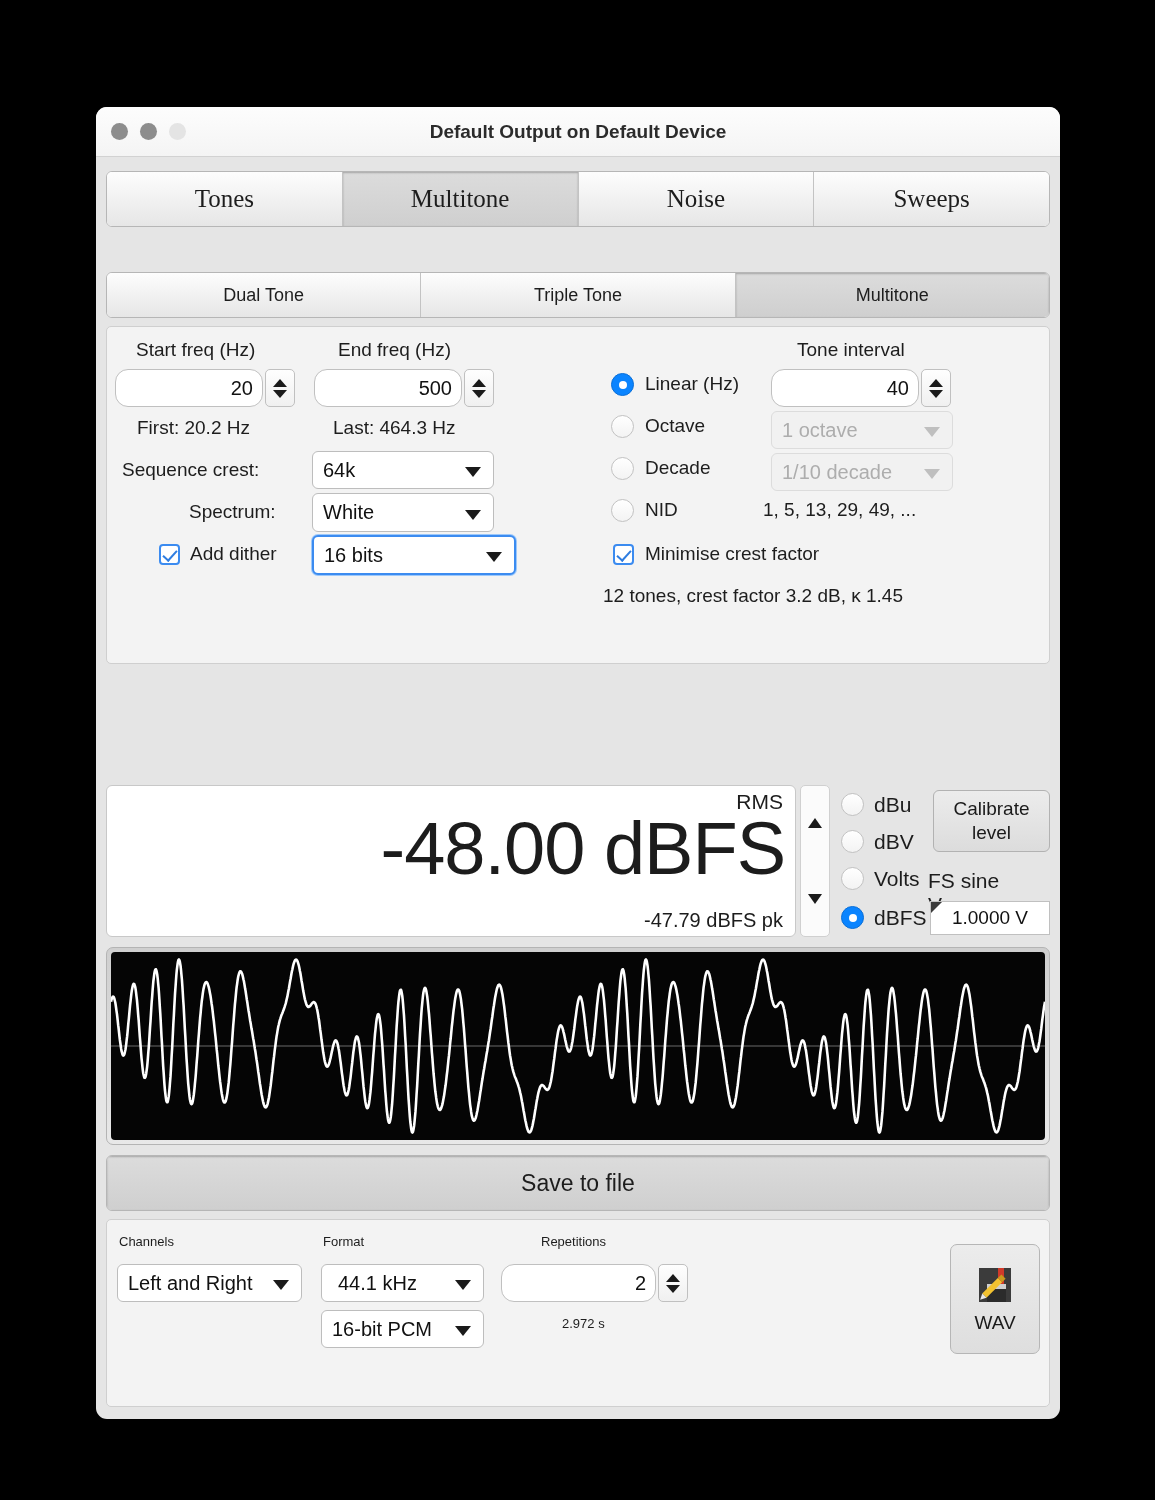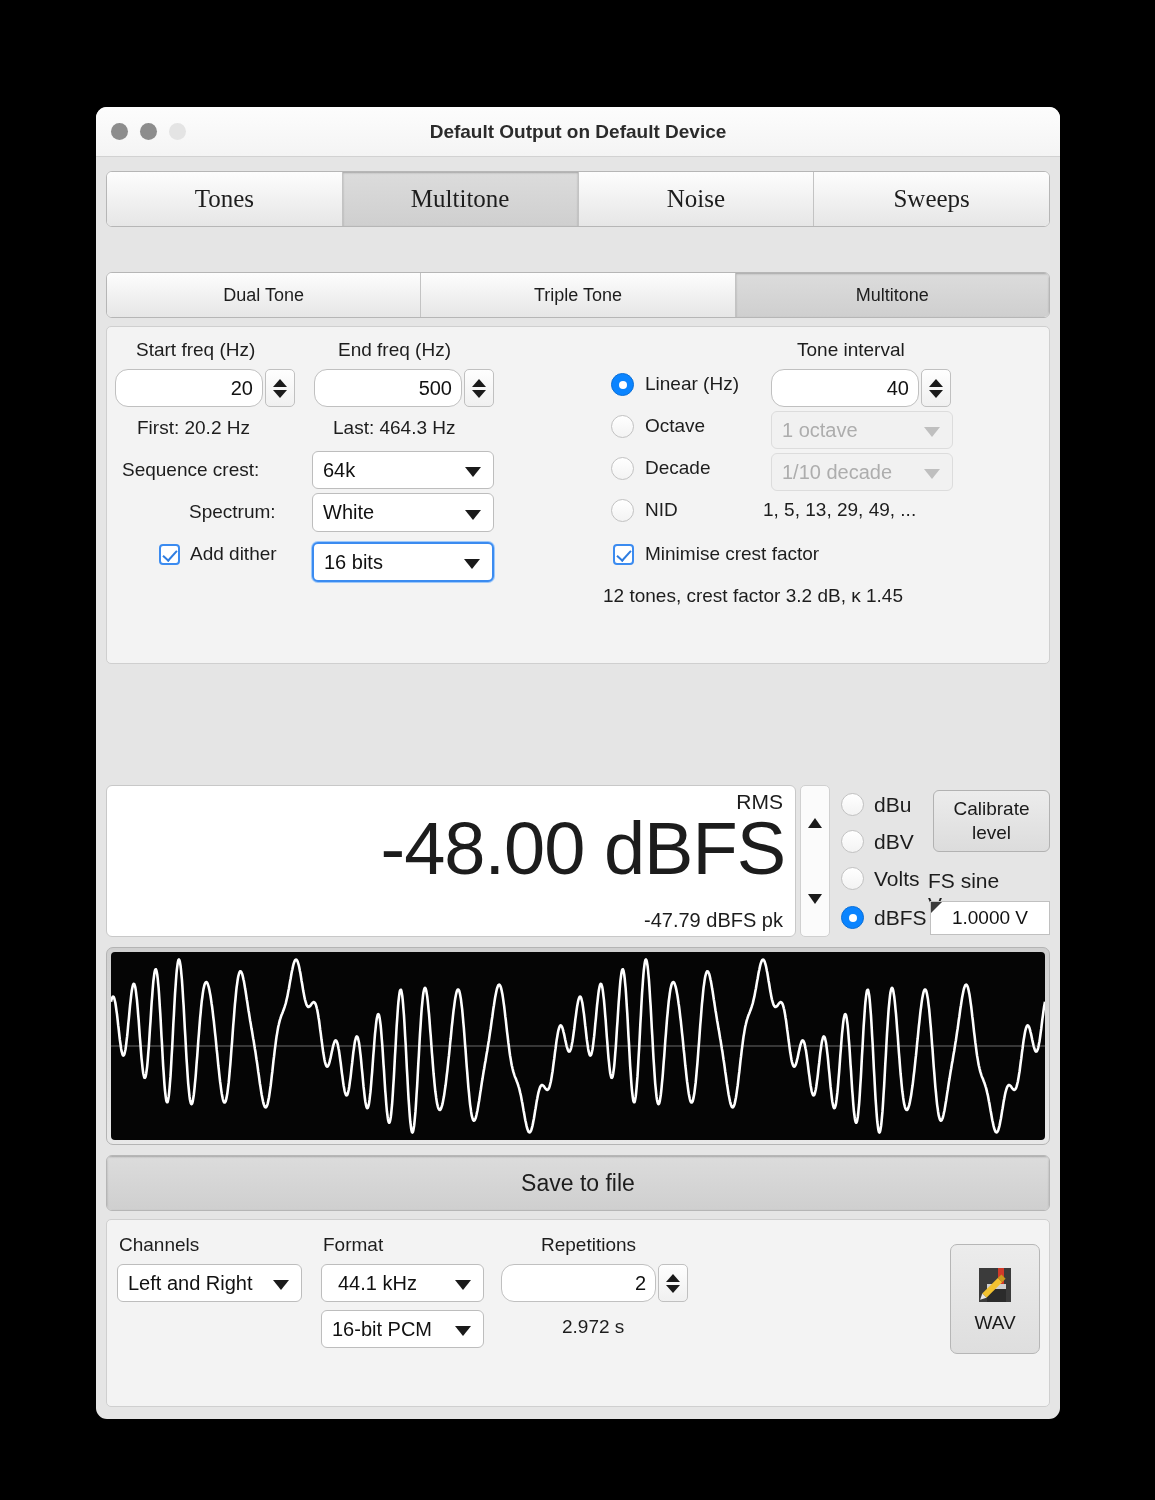--- a/index.html
+++ b/index.html
@@ -245,21 +245,21 @@
   #playsave .seg { font-size: 23px; }
 
   
   #bottombox {
     position: absolute; left: 10px; top: 1112px;
     width: 944px; height: 188px;
     background: #f3f3f3;
     border: 1px solid #cfcfcf;
     border-radius: 5px;
   }
-  .small-lbl { position: absolute; font-size: 19px; color: #1d1d1d; text-align: center; }
+  .small-lbl { position: absolute; font-size: 13px; color: #1d1d1d; text-align: center; }
 
   #wavbutton {
     position: absolute; left: 843px; top: 24px;
     width: 90px; height: 110px;
     background: linear-gradient(#ececec, #dedede);
     border: 1px solid #b6b6b6;
     border-radius: 7px;
     display: flex; flex-direction: column;
     align-items: center; justify-content: center;
     gap: 6px;
@@ -320,21 +320,21 @@
     </div>
 
     <div class="lbl" style="left:82px; top:174px;">Spectrum:</div>
     <div class="popup" style="left:205px; top:166px; width:182px; height:39px;">
       <span>White</span>
       <span class="arrow"></span>
     </div>
 
     <div class="checkbox" style="left:52px; top:217px;"></div>
     <div class="lbl" style="left:83px; top:216px;">Add dither</div>
-    <div class="popup focused" style="left:205px; top:215px; width:182px; height:40px;">
+    <div class="popup focused" style="left:205px; top:208px; width:204px; height:40px;">
       <span>16 bits</span>
       <span class="arrow"></span>
     </div>
 
     <div class="lbl" style="left:690px; top:12px;">Tone interval</div>
 
     <div class="radio on" style="left:504px; top:46px;"></div>
     <div class="lbl" style="left:538px; top:46px;">Linear (Hz)</div>
     <div class="field" style="left:664px; top:42px; width:148px; height:38px;">40</div>
     <div class="stepper" style="left:814px; top:42px; height:38px;">

